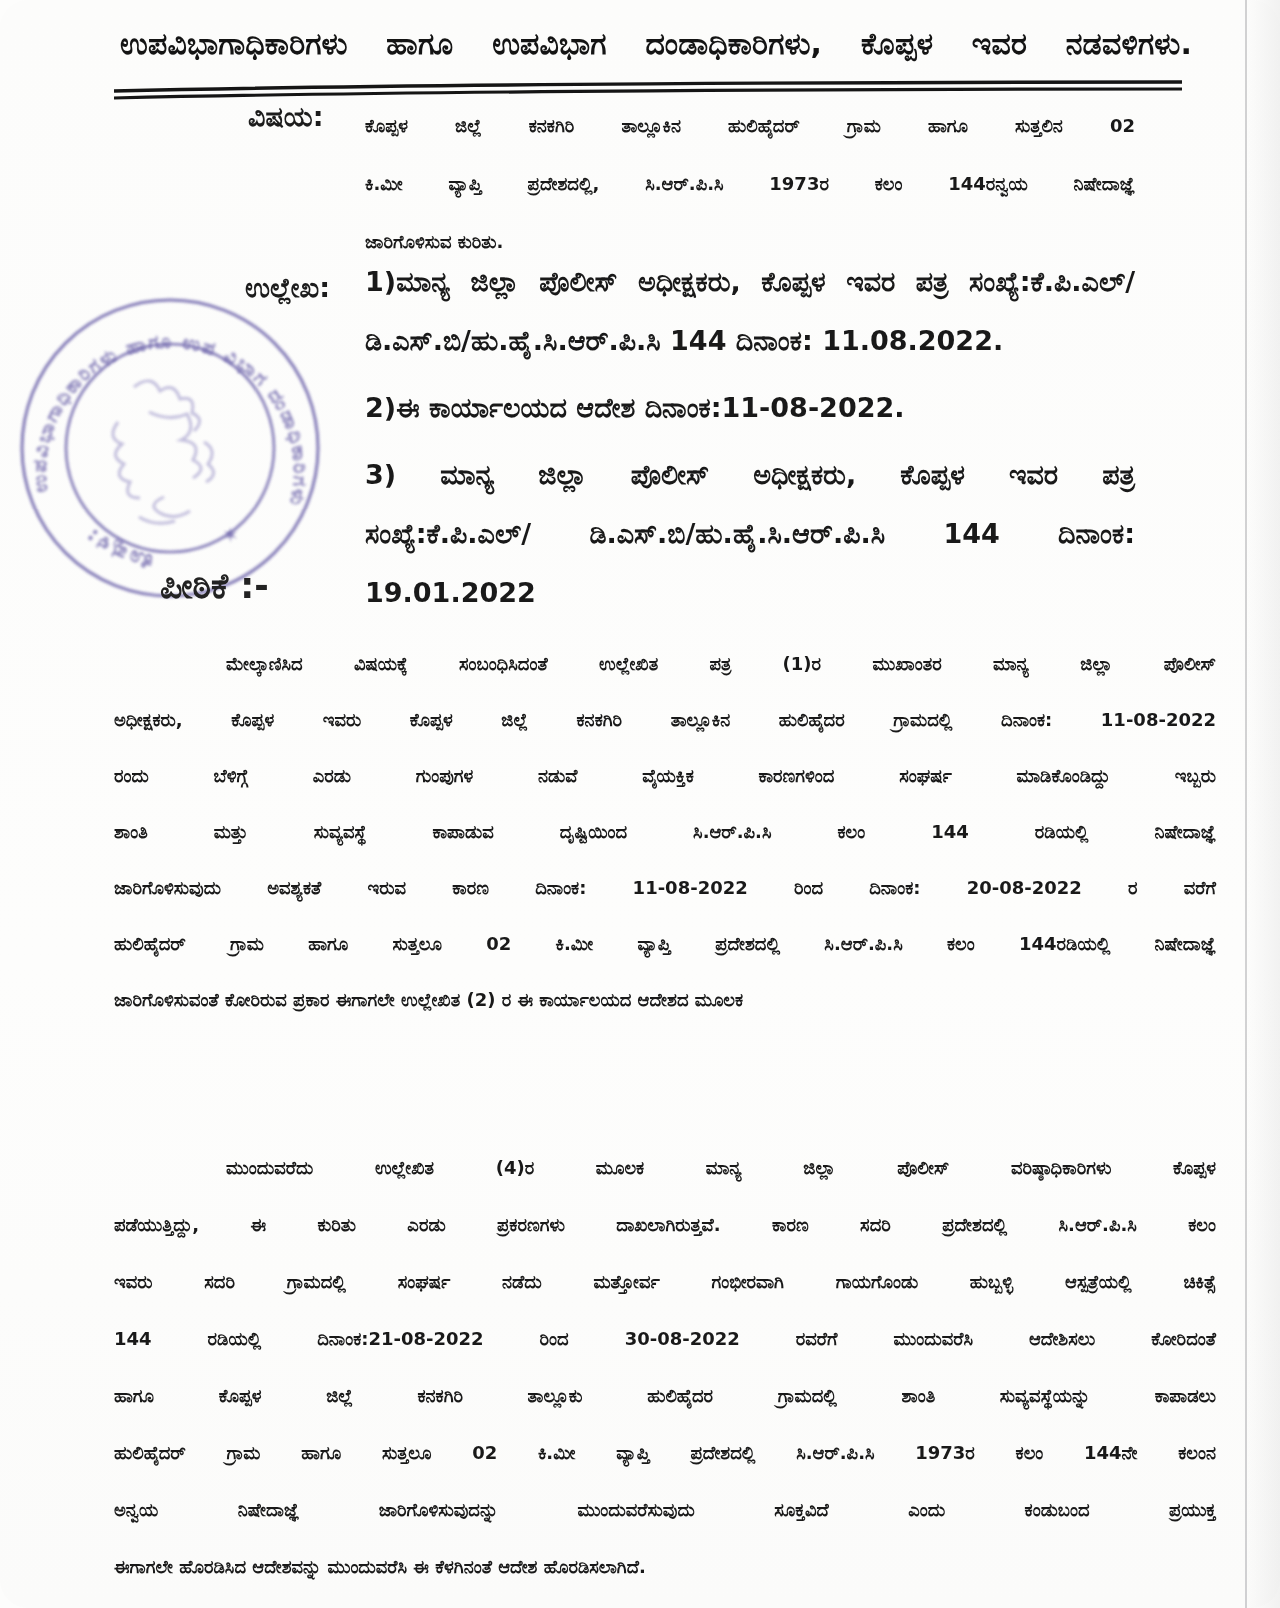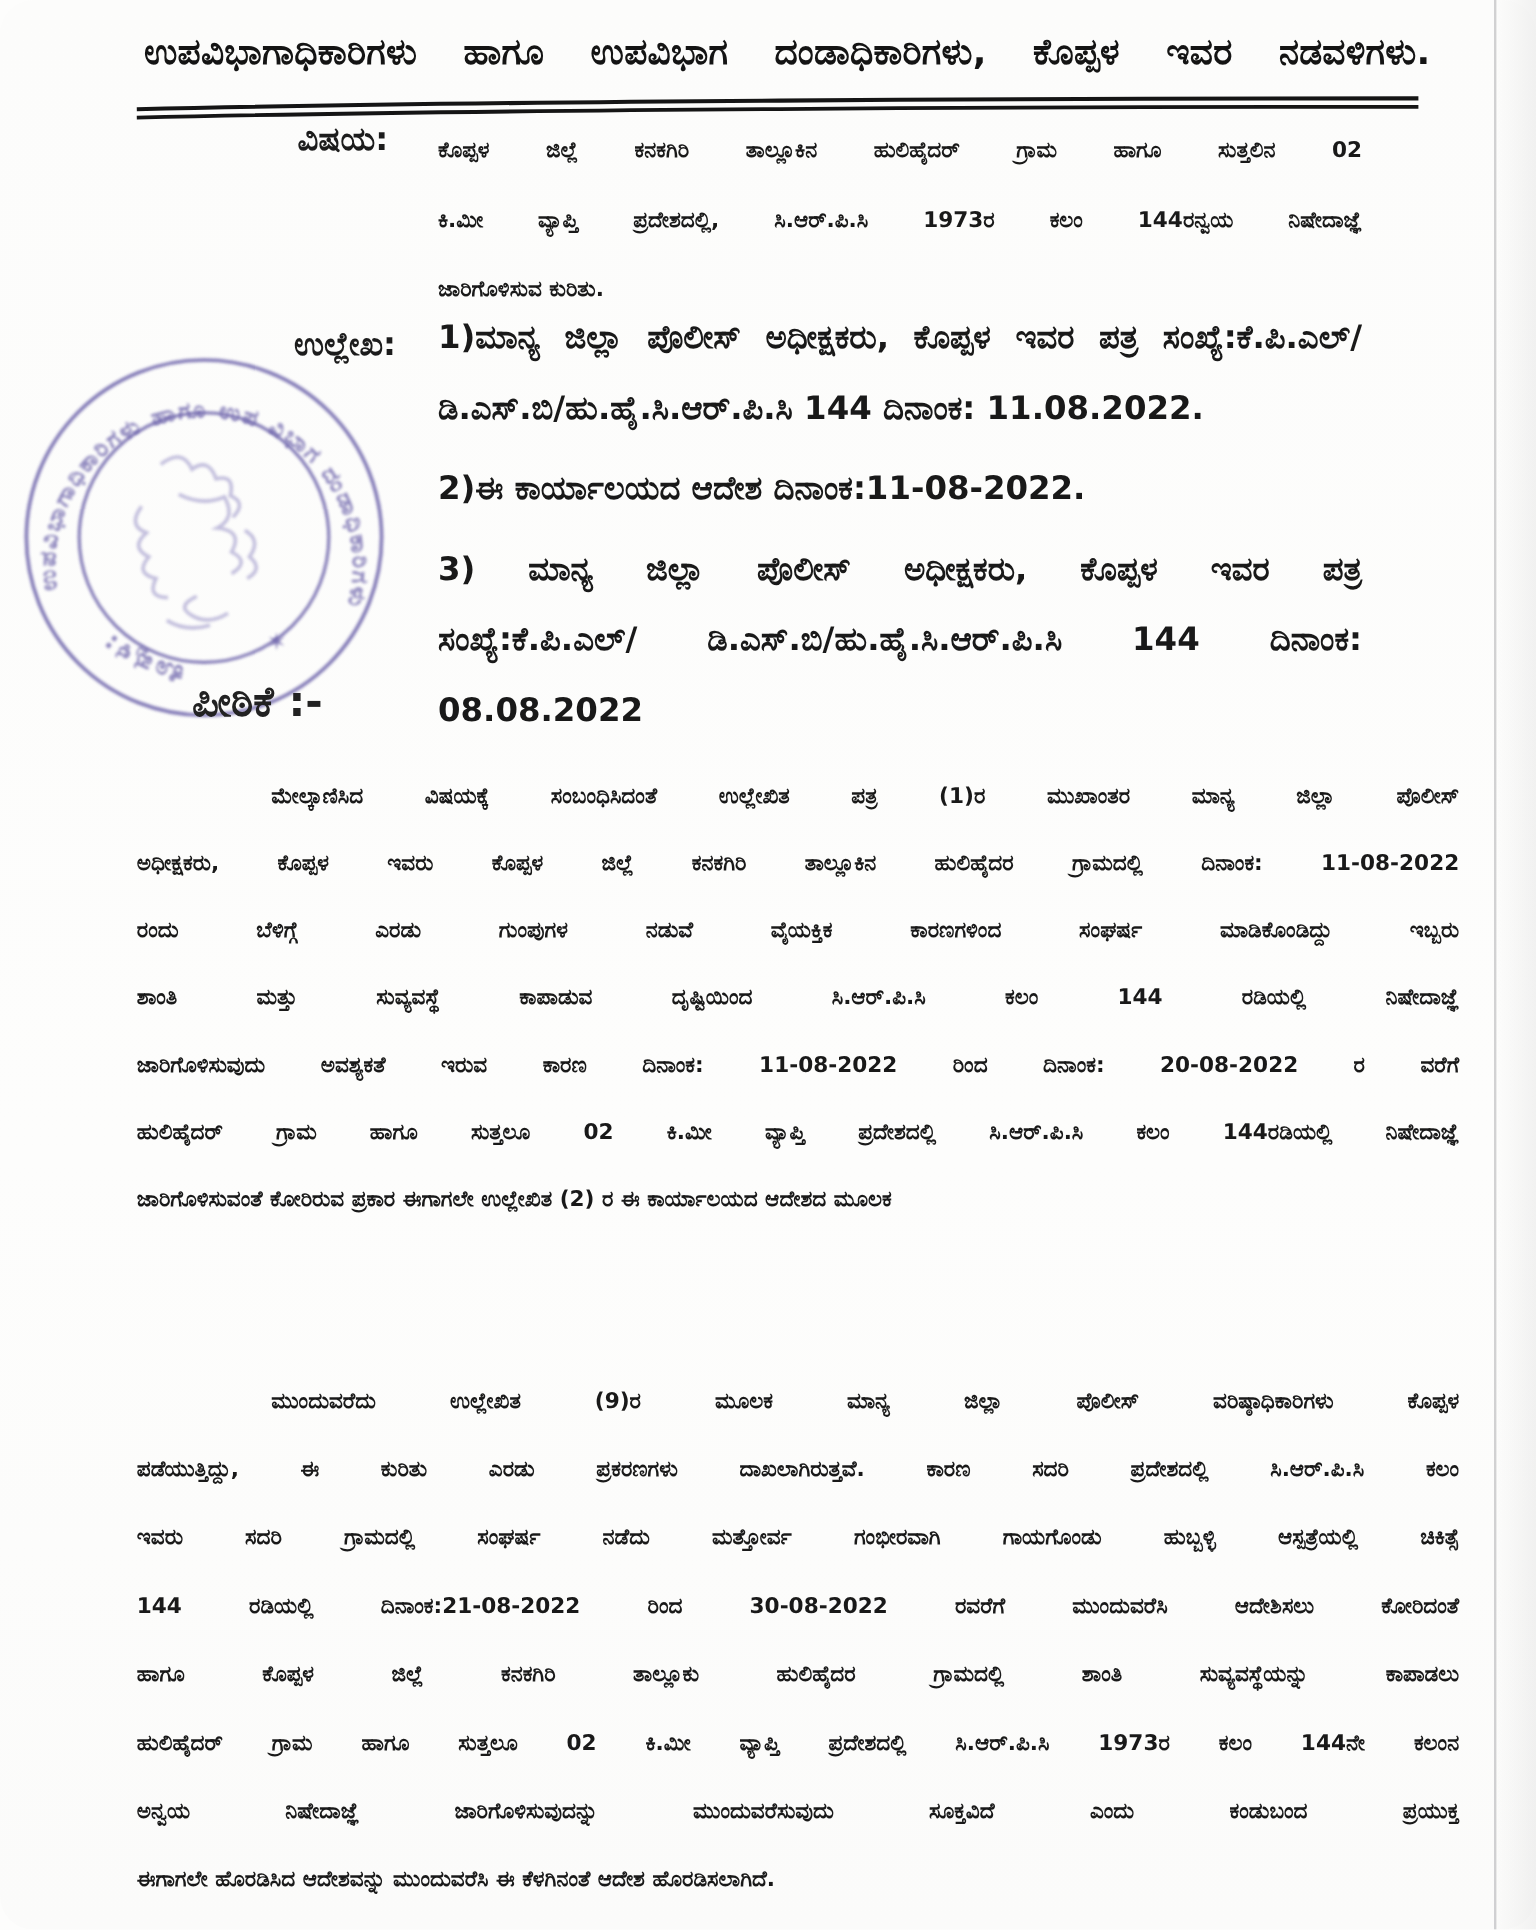--- a/index.html
+++ b/index.html
@@ -70,21 +70,21 @@
   <div class="ref-wrap">
     <div class="linesblock ref-item" style="position:relative;">
         <div class="tline">1)ಮಾನ್ಯ ಜಿಲ್ಲಾ ಪೊಲೀಸ್ ಅಧೀಕ್ಷಕರು, ಕೊಪ್ಪಳ ಇವರ ಪತ್ರ ಸಂಖ್ಯೆ:ಕೆ.ಪಿ.ಎಲ್/</div>
         <div class="tline">ಡಿ.ಎಸ್.ಬಿ/ಹು.ಹೈ.ಸಿ.ಆರ್.ಪಿ.ಸಿ 144 ದಿನಾಂಕ: 11.08.2022.</div>
       </div>
     <div class="linesblock ref-item" style="position:relative;">
         <div class="tline">2)ಈ ಕಾರ್ಯಾಲಯದ ಆದೇಶ ದಿನಾಂಕ:11-08-2022.</div>
       </div>
     <div class="linesblock ref-item" style="position:relative;">
         <div class="tline">3) ಮಾನ್ಯ ಜಿಲ್ಲಾ ಪೊಲೀಸ್ ಅಧೀಕ್ಷಕರು, ಕೊಪ್ಪಳ ಇವರ ಪತ್ರ</div>
-        <div class="tline">ಸಂಖ್ಯೆ:ಕೆ.ಪಿ.ಎಲ್/ ಡಿ.ಎಸ್.ಬಿ/ಹು.ಹೈ.ಸಿ.ಆರ್.ಪಿ.ಸಿ 144 ದಿನಾಂಕ: 08.08.2022</div>
+        <div class="tline">ಸಂಖ್ಯೆ:ಕೆ.ಪಿ.ಎಲ್/ ಡಿ.ಎಸ್.ಬಿ/ಹು.ಹೈ.ಸಿ.ಆರ್.ಪಿ.ಸಿ 144 ದಿನಾಂಕ: 19.01.2022</div>
       </div>
   </div>
 
   <svg class="stamp" width="312" height="312" viewBox="0 0 312 312">
     <defs>
       <filter id="inkblur" x="-20%" y="-20%" width="140%" height="140%">
         <feGaussianBlur stdDeviation="1.4"></feGaussianBlur>
       </filter>
       <path id="arcTop" d="M 38,218 A 124,124 0 1 1 274,218" fill="none"></path>
       <path id="arcBottom" d="M 262,198 A 118,118 0 0 1 50,198" fill="none"></path>
@@ -117,21 +117,21 @@
   <div class="linesblock para para-1">
       <div class="tline">ಮೇಲ್ಕಾಣಿಸಿದ ವಿಷಯಕ್ಕೆ ಸಂಬಂಧಿಸಿದಂತೆ ಉಲ್ಲೇಖಿತ ಪತ್ರ (1)ರ ಮುಖಾಂತರ ಮಾನ್ಯ ಜಿಲ್ಲಾ ಪೊಲೀಸ್</div>
       <div class="tline">ಅಧೀಕ್ಷಕರು, ಕೊಪ್ಪಳ ಇವರು ಕೊಪ್ಪಳ ಜಿಲ್ಲೆ ಕನಕಗಿರಿ ತಾಲ್ಲೂಕಿನ ಹುಲಿಹೈದರ ಗ್ರಾಮದಲ್ಲಿ ದಿನಾಂಕ: 11-08-2022</div>
       <div class="tline">ರಂದು ಬೆಳಿಗ್ಗೆ ಎರಡು ಗುಂಪುಗಳ ನಡುವೆ ವೈಯಕ್ತಿಕ ಕಾರಣಗಳಿಂದ ಸಂಘರ್ಷ ಮಾಡಿಕೊಂಡಿದ್ದು ಇಬ್ಬರು</div>
       <div class="tline">ಶಾಂತಿ ಮತ್ತು ಸುವ್ಯವಸ್ಥೆ ಕಾಪಾಡುವ ದೃಷ್ಟಿಯಿಂದ ಸಿ.ಆರ್.ಪಿ.ಸಿ ಕಲಂ 144 ರಡಿಯಲ್ಲಿ ನಿಷೇದಾಜ್ಞೆ</div>
       <div class="tline">ಜಾರಿಗೊಳಿಸುವುದು ಅವಶ್ಯಕತೆ ಇರುವ ಕಾರಣ ದಿನಾಂಕ: 11-08-2022 ರಿಂದ ದಿನಾಂಕ: 20-08-2022 ರ ವರೆಗೆ</div>
       <div class="tline">ಹುಲಿಹೈದರ್ ಗ್ರಾಮ ಹಾಗೂ ಸುತ್ತಲೂ 02 ಕಿ.ಮೀ ವ್ಯಾಪ್ತಿ ಪ್ರದೇಶದಲ್ಲಿ ಸಿ.ಆರ್.ಪಿ.ಸಿ ಕಲಂ 144ರಡಿಯಲ್ಲಿ ನಿಷೇದಾಜ್ಞೆ</div>
       <div class="tline">ಜಾರಿಗೊಳಿಸುವಂತೆ ಕೋರಿರುವ ಪ್ರಕಾರ ಈಗಾಗಲೇ ಉಲ್ಲೇಖಿತ (2) ರ ಈ ಕಾರ್ಯಾಲಯದ ಆದೇಶದ ಮೂಲಕ</div>
     </div>
   <div class="linesblock para para-2">
-      <div class="tline">ಮುಂದುವರೆದು ಉಲ್ಲೇಖಿತ (9)ರ ಮೂಲಕ ಮಾನ್ಯ ಜಿಲ್ಲಾ ಪೊಲೀಸ್ ವರಿಷ್ಠಾಧಿಕಾರಿಗಳು ಕೊಪ್ಪಳ</div>
+      <div class="tline">ಮುಂದುವರೆದು ಉಲ್ಲೇಖಿತ (4)ರ ಮೂಲಕ ಮಾನ್ಯ ಜಿಲ್ಲಾ ಪೊಲೀಸ್ ವರಿಷ್ಠಾಧಿಕಾರಿಗಳು ಕೊಪ್ಪಳ</div>
       <div class="tline">ಪಡೆಯುತ್ತಿದ್ದು, ಈ ಕುರಿತು ಎರಡು ಪ್ರಕರಣಗಳು ದಾಖಲಾಗಿರುತ್ತವೆ. ಕಾರಣ ಸದರಿ ಪ್ರದೇಶದಲ್ಲಿ ಸಿ.ಆರ್.ಪಿ.ಸಿ ಕಲಂ</div>
       <div class="tline">ಇವರು ಸದರಿ ಗ್ರಾಮದಲ್ಲಿ ಸಂಘರ್ಷ ನಡೆದು ಮತ್ತೋರ್ವ ಗಂಭೀರವಾಗಿ ಗಾಯಗೊಂಡು ಹುಬ್ಬಳ್ಳಿ ಆಸ್ಪತ್ರೆಯಲ್ಲಿ ಚಿಕಿತ್ಸೆ</div>
       <div class="tline">144 ರಡಿಯಲ್ಲಿ ದಿನಾಂಕ:21-08-2022 ರಿಂದ 30-08-2022 ರವರೆಗೆ ಮುಂದುವರೆಸಿ ಆದೇಶಿಸಲು ಕೋರಿದಂತೆ</div>
       <div class="tline">ಹಾಗೂ ಕೊಪ್ಪಳ ಜಿಲ್ಲೆ ಕನಕಗಿರಿ ತಾಲ್ಲೂಕು ಹುಲಿಹೈದರ ಗ್ರಾಮದಲ್ಲಿ ಶಾಂತಿ ಸುವ್ಯವಸ್ಥೆಯನ್ನು ಕಾಪಾಡಲು</div>
       <div class="tline">ಹುಲಿಹೈದರ್ ಗ್ರಾಮ ಹಾಗೂ ಸುತ್ತಲೂ 02 ಕಿ.ಮೀ ವ್ಯಾಪ್ತಿ ಪ್ರದೇಶದಲ್ಲಿ ಸಿ.ಆರ್.ಪಿ.ಸಿ 1973ರ ಕಲಂ 144ನೇ ಕಲಂನ</div>
       <div class="tline">ಅನ್ವಯ ನಿಷೇದಾಜ್ಞೆ ಜಾರಿಗೊಳಿಸುವುದನ್ನು ಮುಂದುವರೆಸುವುದು ಸೂಕ್ತವಿದೆ ಎಂದು ಕಂಡುಬಂದ ಪ್ರಯುಕ್ತ</div>
       <div class="tline">ಈಗಾಗಲೇ ಹೊರಡಿಸಿದ ಆದೇಶವನ್ನು ಮುಂದುವರೆಸಿ ಈ ಕೆಳಗಿನಂತೆ ಆದೇಶ ಹೊರಡಿಸಲಾಗಿದೆ.</div>
     </div>
 
 </div>

